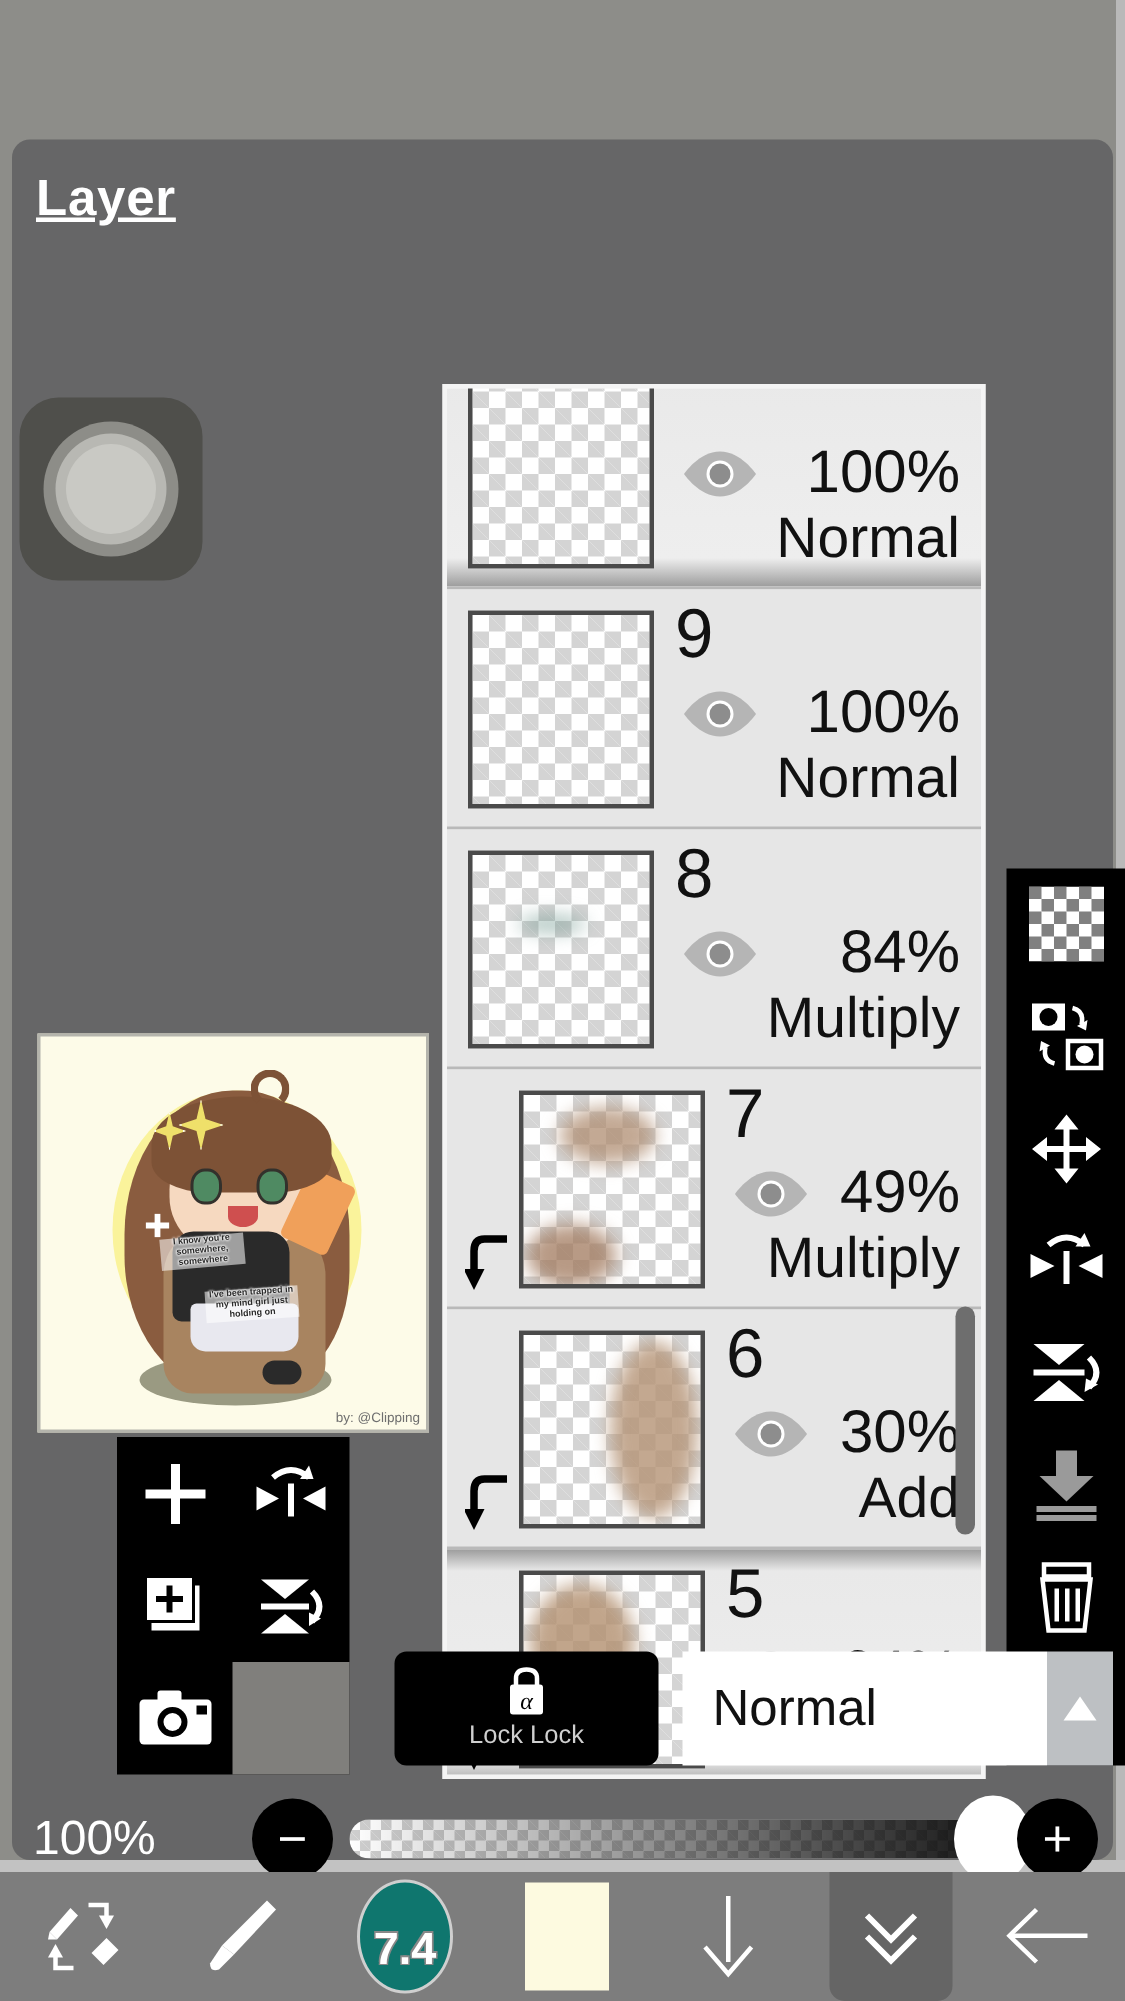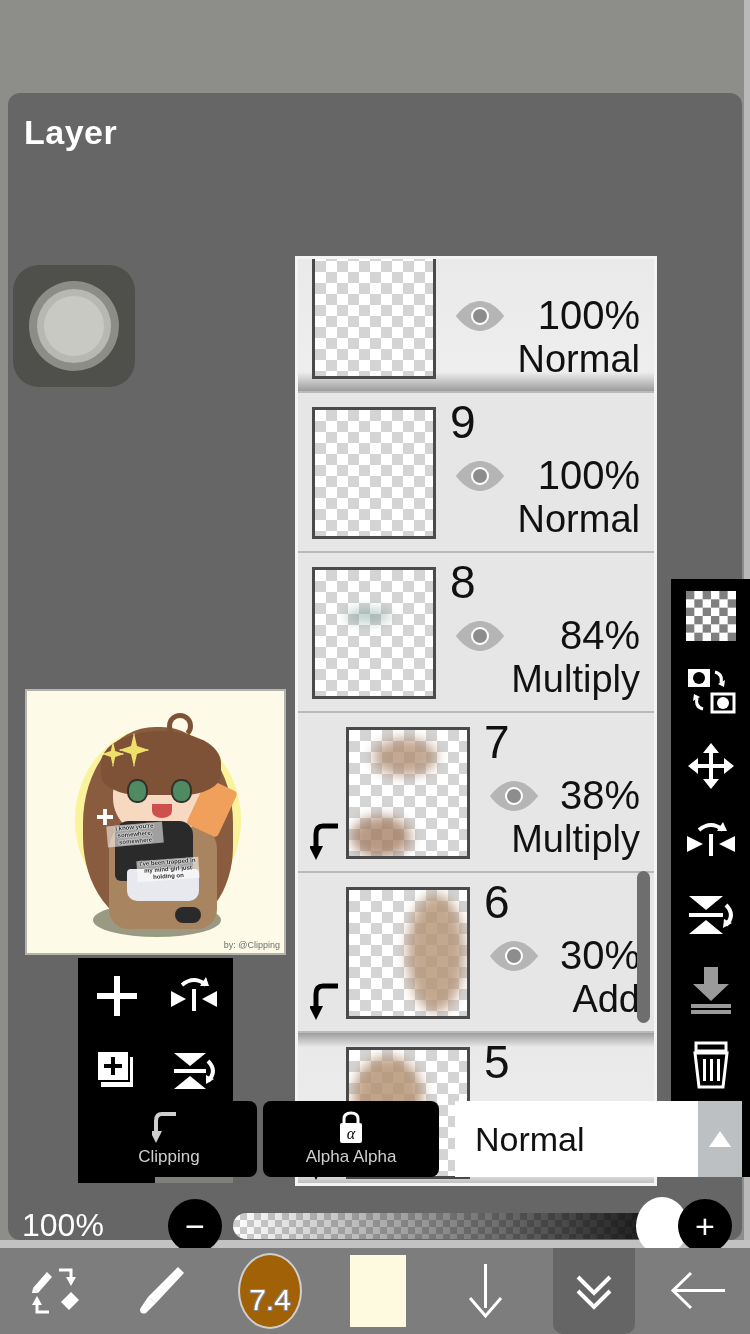--- a/index.html
+++ b/index.html
@@ -57,21 +57,21 @@
     background:#b9b9b9;
   }
 
   
   #layer-modal {
     position:absolute; left:8px; top:93px; width:734px; height:1147px;
     background:#666667; border-radius:12px;
   }
   #modal-title {
     position:absolute; left:16px; top:20px;
-    font-size:34px; font-weight:bold; color:#ffffff; letter-spacing:0.5px;
+    font-size:34px; font-weight:bold; color:#ffffff; letter-spacing:0.5px;text-decoration:underline;
   }
 
   
   #cam-chip {
     position:absolute; left:5px; top:172px; width:122px; height:122px;
     background:#4f4f4b; border-radius:26px;
   }
   #cam-chip .ring1 {
     position:absolute; left:16px; top:16px; width:90px; height:90px;
     border-radius:50%; background:#8d8d88;
@@ -318,23 +318,23 @@
   }
   #bb-tool    { left:0;   width:108px; }
   #bb-brush   { left:108px;width:108px; }
   #bb-size    { left:216px;width:108px; }
   #bb-color   { left:324px;width:108px; }
   #bb-down    { left:432px;width:108px; }
   #bb-collapse{ left:553px;width:82px; top:4px; height:78px;
                 background:#656565; border-radius:0 0 10px 10px; }
   #bb-back    { left:645px;width:105px; }
   #size-circle {
-    width:64px; height:76px; border-radius:50%; background:#a16207;
+    width:64px; height:76px; border-radius:50%; background:#0f766e;
     border:2px solid #cfcfcf;
-    display:flex; align-items:flex-end; justify-content:center;
+    display:flex; align-items:flex-end; justify-content:center;font-weight:bold;
   }
   #size-circle span {
     font-size:30px; color:#ffffff; padding-bottom:10px;
     text-shadow:-1px -1px 0 #888,1px -1px 0 #888,-1px 1px 0 #888,1px 1px 0 #888;
   }
   #color-swatch { width:56px; height:72px; }
 </style>
 </head>
 <body>
 
@@ -473,21 +473,21 @@
           <div class="clip-arrow"><svg width="34" height="38" viewBox="0 0 34 38">
               <path d="M28 3 L13 3 Q6 3 6 11 L6 24" stroke="#000" stroke-width="5" fill="none"></path>
               <polygon points="6,37 -1,23 13,23" fill="#000"></polygon>
             </svg></div>
           <div class="num">7</div>
           <div class="eye"><svg width="52" height="34" viewBox="0 0 52 34">
               <path d="M26 2 C40 2 50 17 50 17 C50 17 40 32 26 32 C12 32 2 17 2 17 C2 17 12 2 26 2 Z" fill="#b5b5b5"></path>
               <circle cx="26" cy="17" r="9" fill="#ffffff"></circle>
               <circle cx="26" cy="17" r="7" fill="#8d8d8d"></circle>
             </svg></div>
-          <div class="opacity">38%</div>
+          <div class="opacity">49%</div>
           <div class="blend">Multiply</div>
         </div>
         <div class="layer-row clipped">
           <div class="thumb">
             <div class="smear" style="left: 58px; top: 4px; width: 58px; height: 118px; background: rgba(180, 146, 116, 0.8);"></div>
           </div>
           <div class="clip-arrow"><svg width="34" height="38" viewBox="0 0 34 38">
               <path d="M28 3 L13 3 Q6 3 6 11 L6 24" stroke="#000" stroke-width="5" fill="none"></path>
               <polygon points="6,37 -1,23 13,23" fill="#000"></polygon>
             </svg></div>
@@ -601,34 +601,27 @@
     <div class="rt-btn">
       <svg width="16" height="52" viewBox="0 0 16 52">
         <circle cx="8" cy="8" r="6" fill="#fff"></circle>
         <circle cx="8" cy="26" r="6" fill="#fff"></circle>
         <circle cx="8" cy="44" r="6" fill="#fff"></circle>
       </svg>
     </div>
   </div>
 
   <div id="mode-bar">
-    <div class="mode-btn" id="btn-clipping">
-      <svg width="34" height="34" viewBox="0 0 34 34">
-        <path d="M24 3 L10 3 Q4 3 4 10 L4 22" stroke="#cfcfcf" stroke-width="4" fill="none"></path>
-        <polygon points="4,32 -2,20 10,20" fill="#cfcfcf"></polygon>
-      </svg>
-      <div class="mb-label">Clipping</div>
-    </div>
     <div class="mode-btn" id="btn-alphalock">
       <svg width="34" height="34" viewBox="0 0 34 34">
         <path d="M10 13 L10 8 Q10 2 17 2 Q24 2 24 8 L24 13" stroke="#fff" stroke-width="3" fill="none"></path>
         <rect x="6" y="12" width="22" height="20" rx="2" fill="#fff"></rect>
         <text x="17" y="28" font-size="16" font-family="serif" font-style="italic" text-anchor="middle" fill="#000">α</text>
       </svg>
-      <div class="mb-label">Alpha Alpha</div>
+      <div class="mb-label">Lock Lock</div>
     </div>
     <div id="blend-select">
       <div class="bs-value">Normal</div>
     </div>
     <div id="blend-stepper">
       <svg width="26" height="22" viewBox="0 0 26 22">
         <polygon points="13,3 24,19 2,19" fill="#ffffff"></polygon>
       </svg>
     </div>
   </div>

